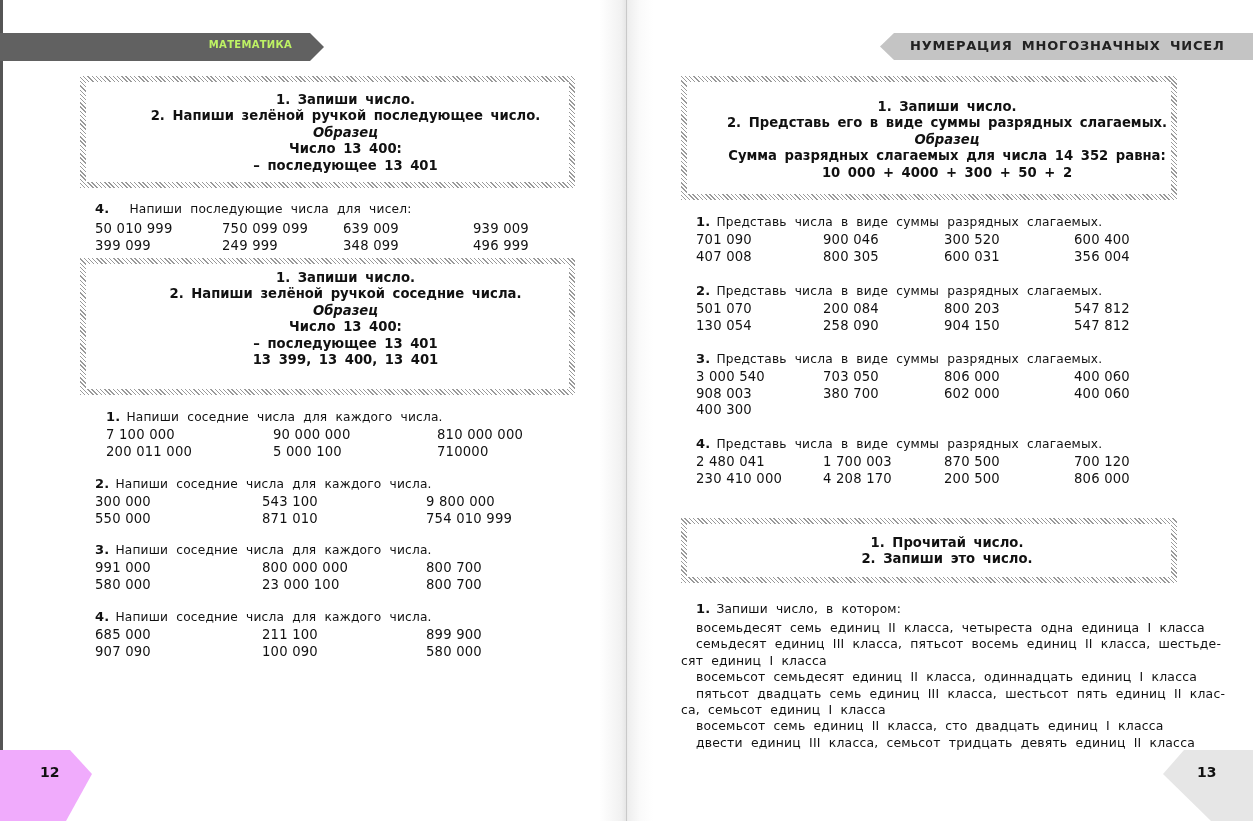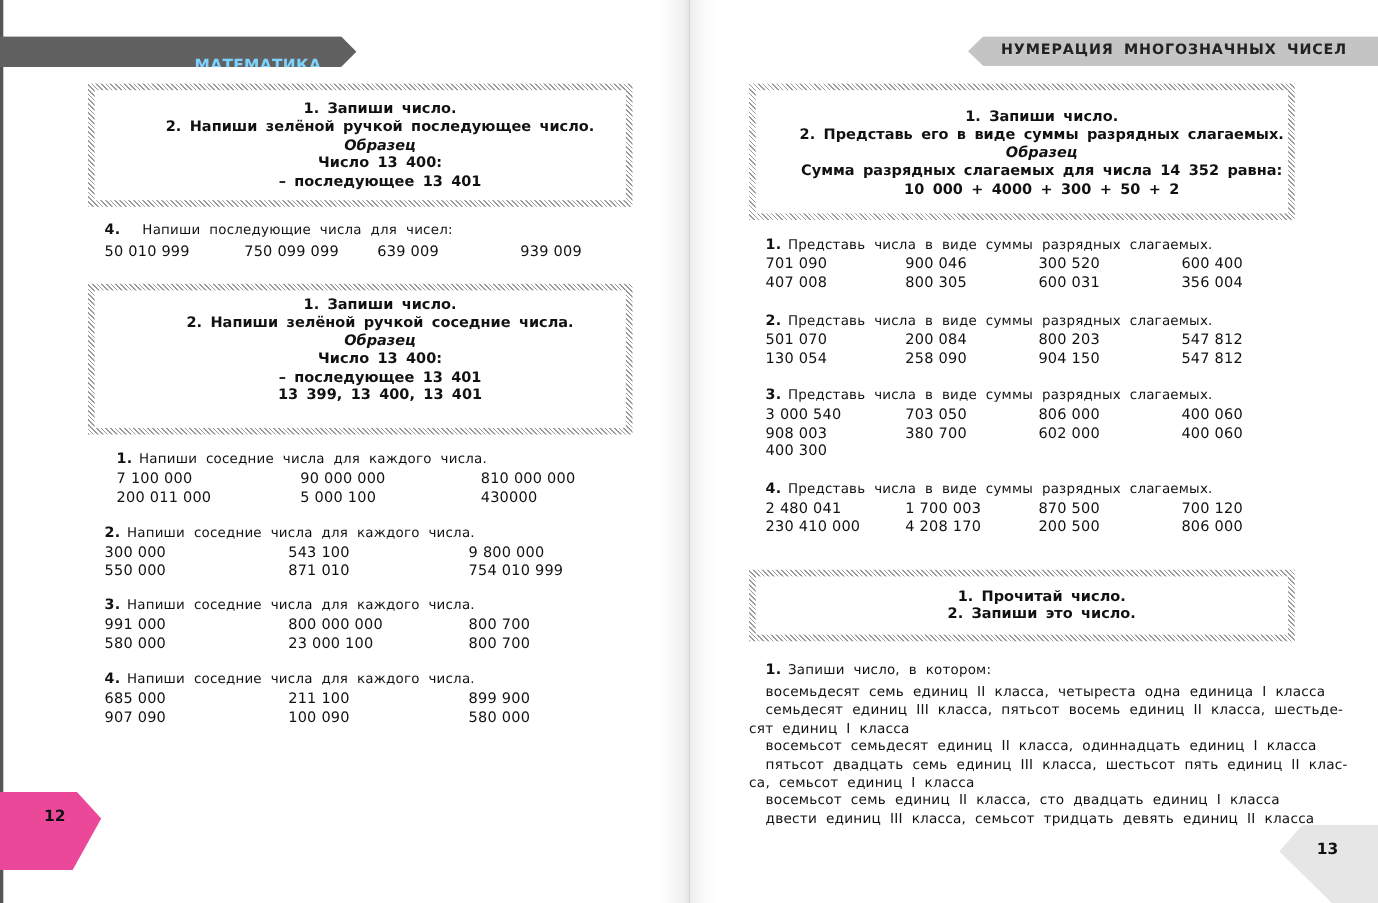--- a/index.html
+++ b/index.html
@@ -8,21 +8,21 @@
 
   .page { position: absolute; top: 0; height: 821px; background: #fff; }
   .page-left { left: 0; width: 627px; border-left: 3px solid #555; }
   .page-right { left: 627px; width: 626px; }
   .spine { position: absolute; left: 600px; top: 0; width: 53px; height: 821px;
     background: linear-gradient(to right, #fff 0%, #f1f1f1 40%, #e6e6e6 49%, #c9c9c9 50%, #eeeeee 52%, #fafafa 75%, #fff 100%); }
 
   
   .hdr-left { position: absolute; left: 0; top: 33px; width: 324px; height: 28px; background: #616161;
     clip-path: polygon(0 0, 310px 0, 324px 14px, 310px 28px, 0 28px); }
-  .hdr-left span { position: absolute; right: 32px; top: 6px; color: #7dd3fc; font-weight: bold; font-size: 14px; letter-spacing: 0.3px; margin-top: 13px; }
+  .hdr-left span { position: absolute; right: 32px; top: 6px; color: #bef264; font-weight: bold; font-size: 10px; letter-spacing: 0.3px; }
   .hdr-right { position: absolute; right: 0; top: 33px; width: 373px; height: 27px; background: #c4c4c4;
     clip-path: polygon(14px 0, 373px 0, 373px 27px, 14px 27px, 0 13.5px); }
   .hdr-right span { position: absolute; left: 30px; top: 5px; color: #222; font-weight: bold; font-size: 13px; letter-spacing: 0.8px; word-spacing: 4px; }
 
   
   .frame { position: absolute; padding: 6px; background:
     repeating-linear-gradient(45deg, #9a9a9a 0 1px, #fff 1px 3px); text-align: center; }
   .frame-inner { width: 100%; height: 100%; background: #fff; padding: 12px 0 0 36px; }
   .frame-inner .ln { font-weight: bold; font-size: 13.2px; line-height: 16.4px; word-spacing: 3px; white-space: nowrap; }
   .frame-inner .it { font-style: italic; }
@@ -32,21 +32,21 @@
   .ex-title { font-size: 12.2px; line-height: 16px; word-spacing: 4px; letter-spacing: 0.2px; white-space: nowrap; }
   .ex-title b { font-size: 13px; margin-right: 6px; }
   .row { position: relative; height: 16.5px; font-size: 13.2px; line-height: 16.5px; white-space: nowrap; letter-spacing: 0.2px; }
   .row span { position: absolute; top: 0; }
 
   .text-block { position: absolute; left: 681px; top: 601px; width: 497px; font-size: 12.4px; }
   .text-block .line { line-height: 16.4px; word-spacing: 4px; letter-spacing: 0.2px; white-space: nowrap; }
   .text-block .ind { padding-left: 15px; }
 
   
-  .pn-left { position: absolute; left: 0; top: 720px; width: 92px; height: 71px; background: #ec4899;
+  .pn-left { position: absolute; left: 0; top: 750px; width: 92px; height: 71px; background: #f0abfc;
     clip-path: polygon(0 0, 70px 0, 92px 24px, 66px 71px, 0 71px); text-decoration: underline; }
   .pn-left span { position: absolute; left: 40px; top: 14px; font-weight: bold; font-size: 14px; }
   .pn-right { position: absolute; right: 0; top: 750px; width: 90px; height: 71px; background: #e6e6e6;
     clip-path: polygon(21px 0, 90px 0, 90px 71px, 48px 71px, 0 24px); }
   .pn-right span { position: absolute; left: 34px; top: 14px; font-weight: bold; font-size: 14px; }
 </style>
 </head>
 <body>
 
 <div class="page page-left"></div>
@@ -68,20 +68,26 @@
 </div>
 
 <div class="ex" style="left:95px; top:201px; width:440px;">
   <div class="ex-title"><b style="margin-right:20px">4.</b><span>Напиши  последующие  числа  для  чисел:</span></div>
   <div class="row" style="margin-top:4px">
     <span style="left:0">50 010 999</span>
     <span style="left:127px">750 099 099</span>
     <span style="left:248px">639 009</span>
     <span style="left:378px">939 009</span>
   </div>
+  <div class="row">
+    <span style="left:0">399 099</span>
+    <span style="left:127px">249 999</span>
+    <span style="left:248px">348 099</span>
+    <span style="left:378px">496 999</span>
+  </div>
 </div>
 
 <div class="frame" style="left:80px; top:258px; width:495px; height:137px;">
   <div class="frame-inner" style="padding-top:6px;">
     <div class="ln">1.  Запиши  число.</div>
     <div class="ln">2.  Напиши  зелёной  ручкой  соседние  числа.</div>
     <div class="ln it">Образец</div>
     <div class="ln">Число  13 400:</div>
     <div class="ln">–  последующее  13 401</div>
     <div class="ln">13 399, 13 400, 13 401</div>
@@ -91,21 +97,21 @@
 <div class="ex" style="left:106px; top:409px; width:440px;">
   <div class="ex-title"><b>1.</b><span>Напиши  соседние  числа  для  каждого  числа.</span></div>
   <div class="row" style="margin-top:2px">
     <span style="left:0">7 100 000</span>
     <span style="left:167px">90 000 000</span>
     <span style="left:331px">810 000 000</span>
   </div>
   <div class="row">
     <span style="left:0">200 011 000</span>
     <span style="left:167px">5 000 100</span>
-    <span style="left:331px">430000</span>
+    <span style="left:331px">710000</span>
   </div>
 </div>
 
 <div class="ex" style="left:95px; top:476px; width:440px;">
   <div class="ex-title"><b>2.</b><span>Напиши  соседние  числа  для  каждого  числа.</span></div>
   <div class="row" style="margin-top:2px">
     <span style="left:0">300 000</span>
     <span style="left:167px">543 100</span>
     <span style="left:331px">9 800 000</span>
   </div>

